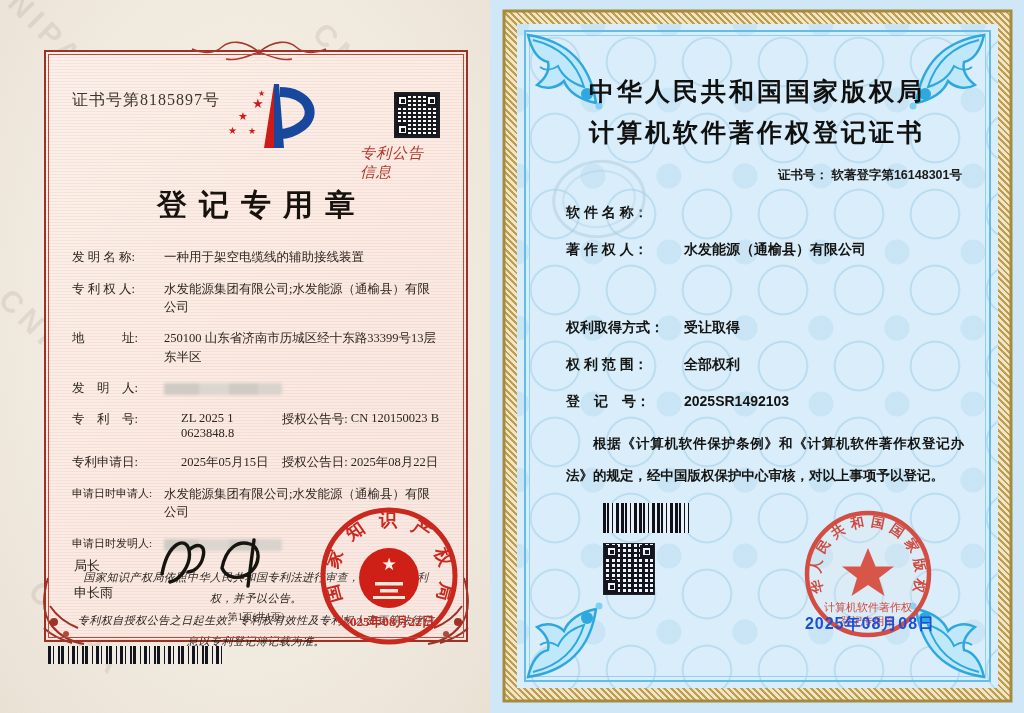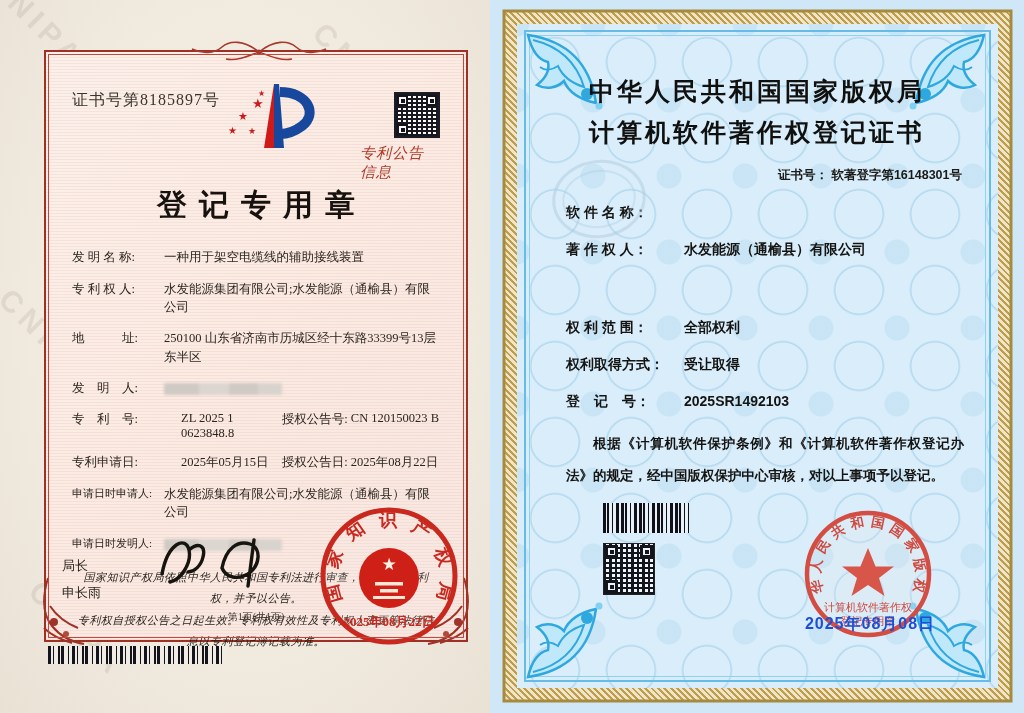--- a/index.html
+++ b/index.html
@@ -41,21 +41,21 @@
   .blur{display:inline-block;width:118px;height:12px;border-radius:2px;
         background:linear-gradient(90deg,#cfcac4 0 30%,#dbd6d0 30% 55%,#cfcac4 55% 80%,#d8d3cd 80%);
         filter:blur(1.5px);vertical-align:middle;}
   .pair{display:flex;margin-bottom:13.5px;}
   .pair .cell{display:flex;}
   .pair .c1{width:57%;gap:40px;}
   .pair .c2{width:43%;}
   .pair .lab2{white-space:pre;}
   .statement{margin-top:14px;font-size:11px;font-style:italic;color:#231f1a;line-height:1.95;
              text-align:center;letter-spacing:0.5px;padding:0 4px;}
-  .director{position:absolute;left:16px;top:505px;font-size:13px;color:#241f19;}
+  .director{position:absolute;left:28px;top:505px;font-size:13px;color:#241f19;}
   .director div{margin-bottom:9px;}
   .sig{position:absolute;left:100px;top:478px;}
   .pseal{position:absolute;right:6px;top:450px;}
   .pageno{position:absolute;left:0;right:0;bottom:16px;text-align:center;font-size:10px;color:#3a332c;}
   .corner-fl{position:absolute;}
   .barcode1{position:absolute;left:48px;top:646px;width:178px;height:18px;
     background:repeating-linear-gradient(90deg,#14141c 0 3px,#f1ece3 3px 5px,#14141c 5px 6px,#f1ece3 6px 10px,
       #14141c 10px 12px,#f1ece3 12px 13px,#14141c 13px 16px,#f1ece3 16px 20px,#14141c 20px 21px,#f1ece3 21px 24px);}
 
   
@@ -295,26 +295,26 @@
       <div class="c-fields">
         <div class="c-frow">
           <span class="c-lab">软 件 名 称： </span>
         </div>
         <div class="c-frow">
           <span class="c-lab">著 作 权 人： </span>
           <span class="c-val">水发能源（通榆县）有限公司</span>
         </div>
         <div class="gap1"></div>
         <div class="c-frow">
+          <span class="c-lab">权利取得方式： </span>
+          <span class="c-val">受让取得</span>
+        </div>
+        <div class="c-frow">
           <span class="c-lab">权 利 范 围： </span>
           <span class="c-val">全部权利</span>
-        </div>
-        <div class="c-frow">
-          <span class="c-lab">权利取得方式： </span>
-          <span class="c-val">受让取得</span>
         </div>
         <div class="c-frow">
           <span class="c-lab">登　记　号： </span>
           <span class="c-val">2025SR1492103</span>
         </div>
       </div>
 
       <div class="c-statement">根据《计算机软件保护条例》和《计算机软件著作权登记办法》的规定，经中国版权保护中心审核，对以上事项予以登记。</div>
 
       <div class="barcode2"></div>

